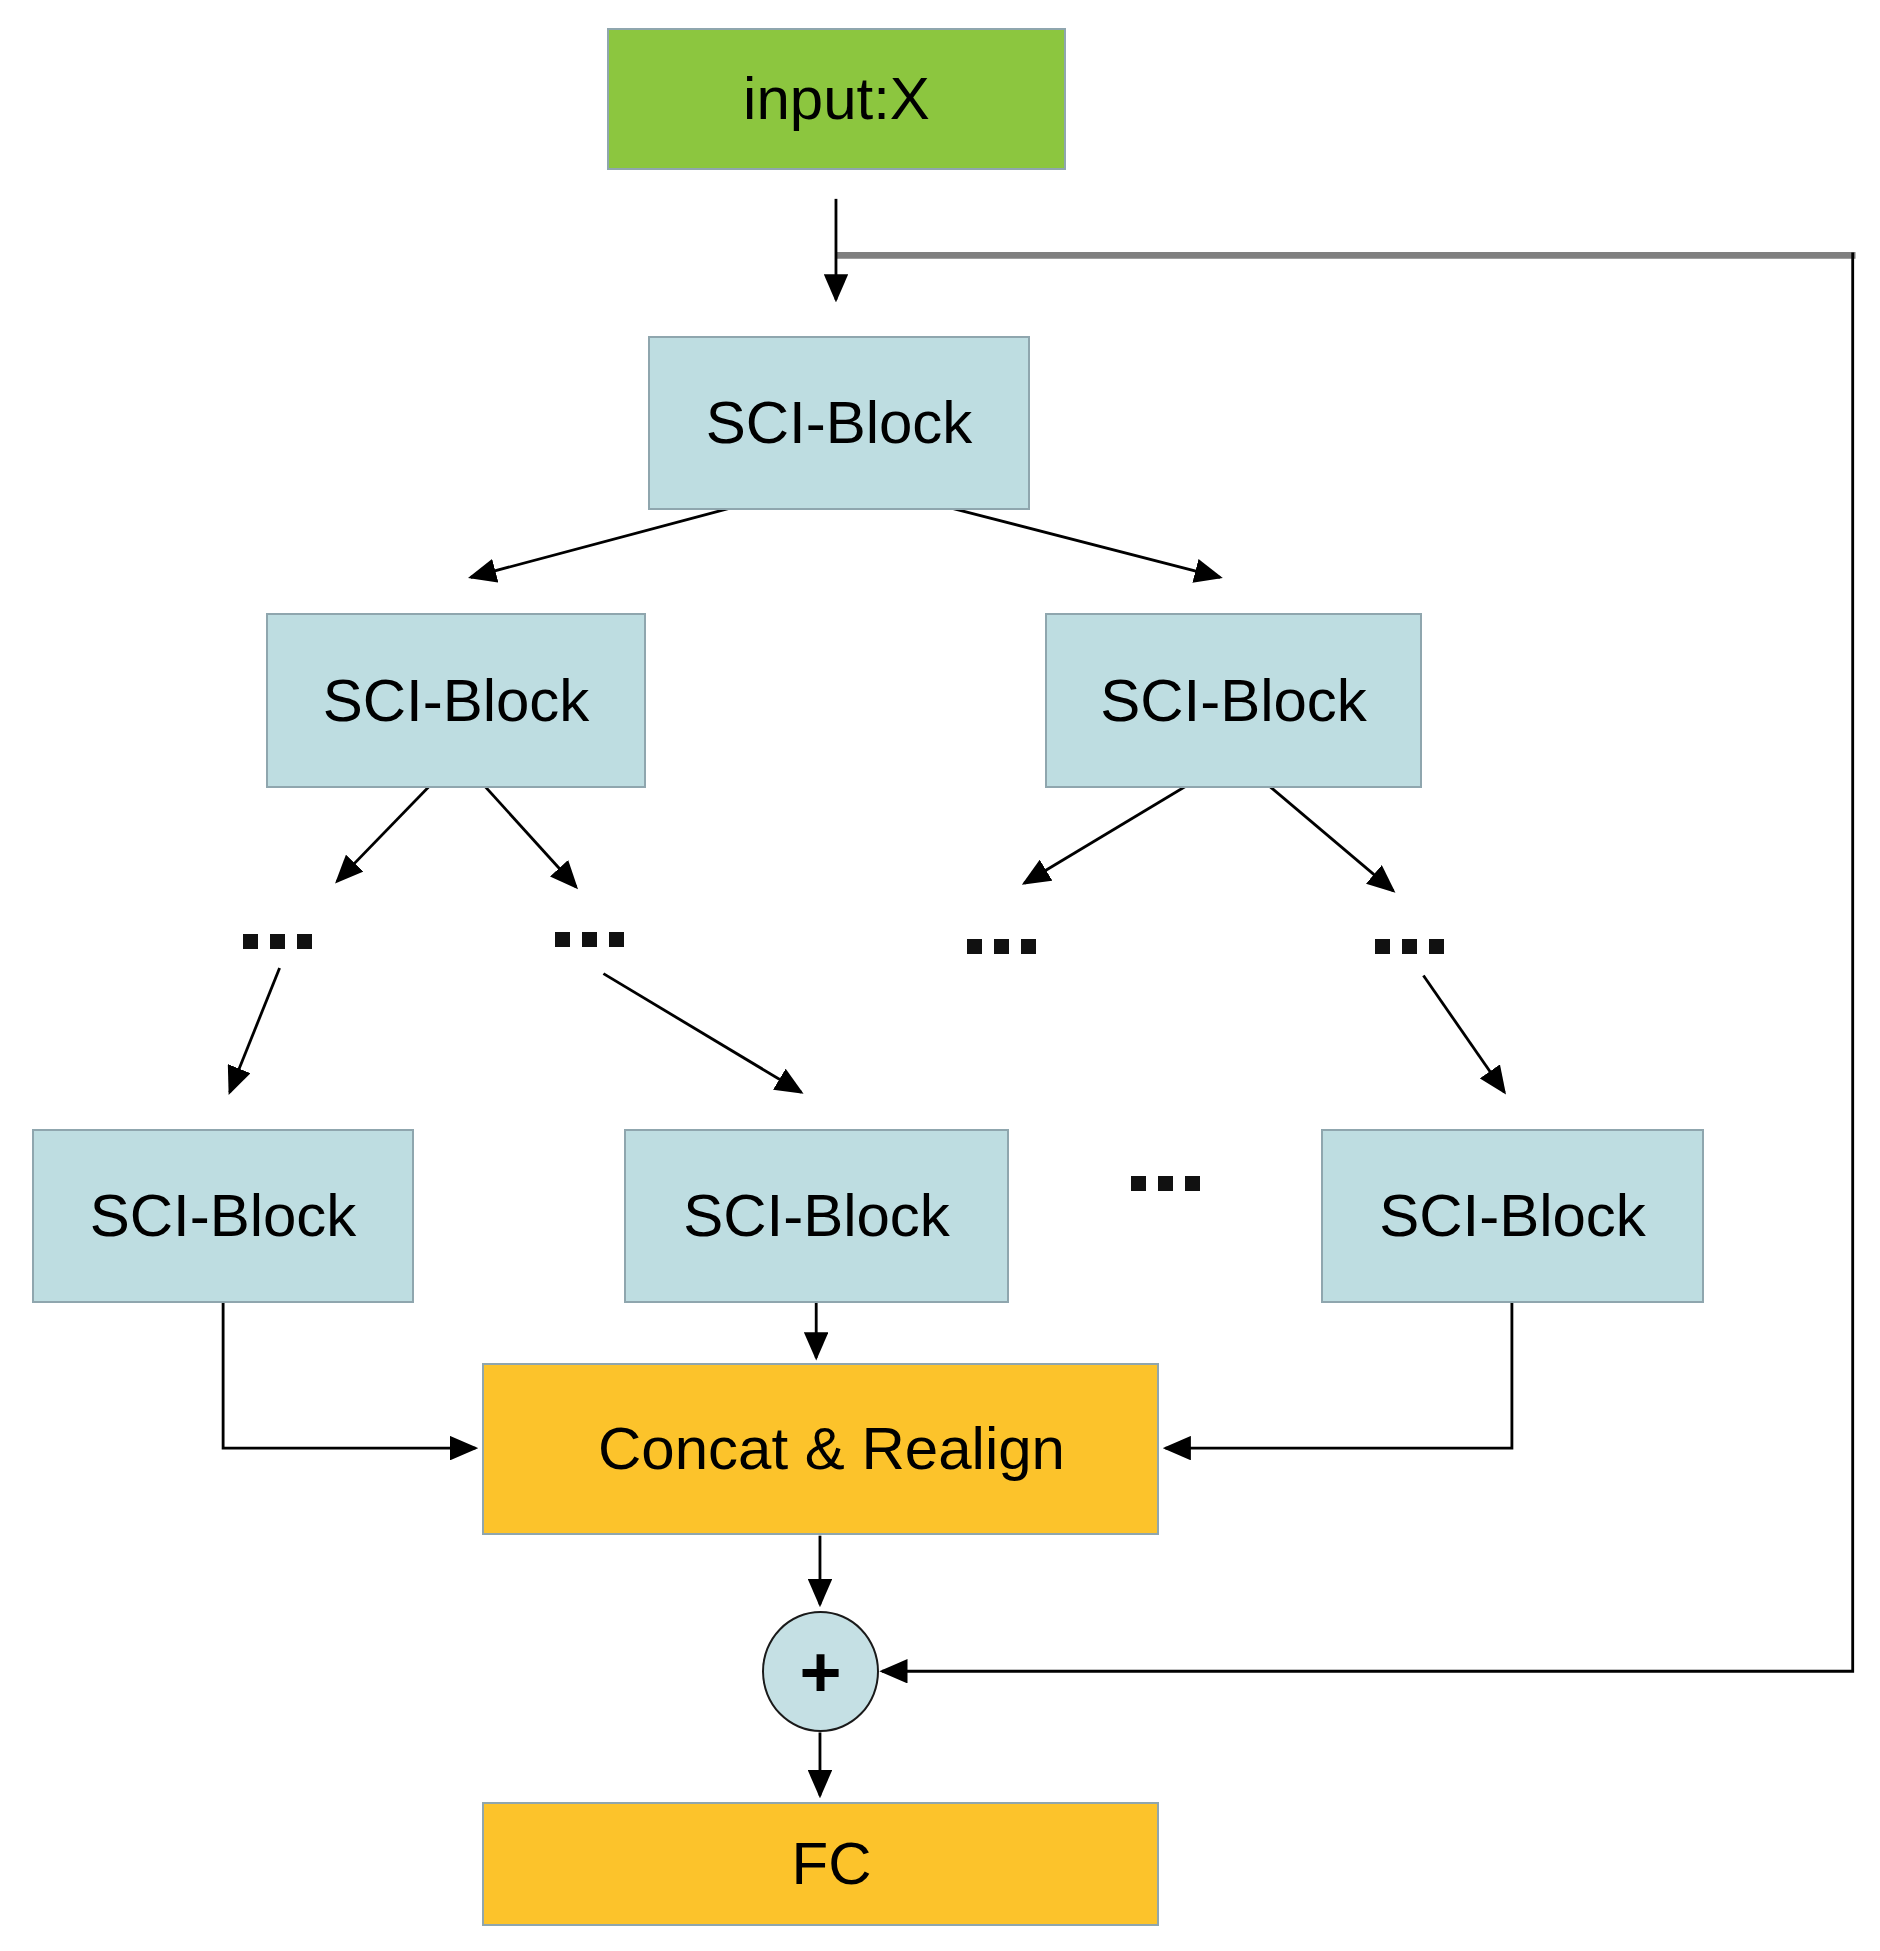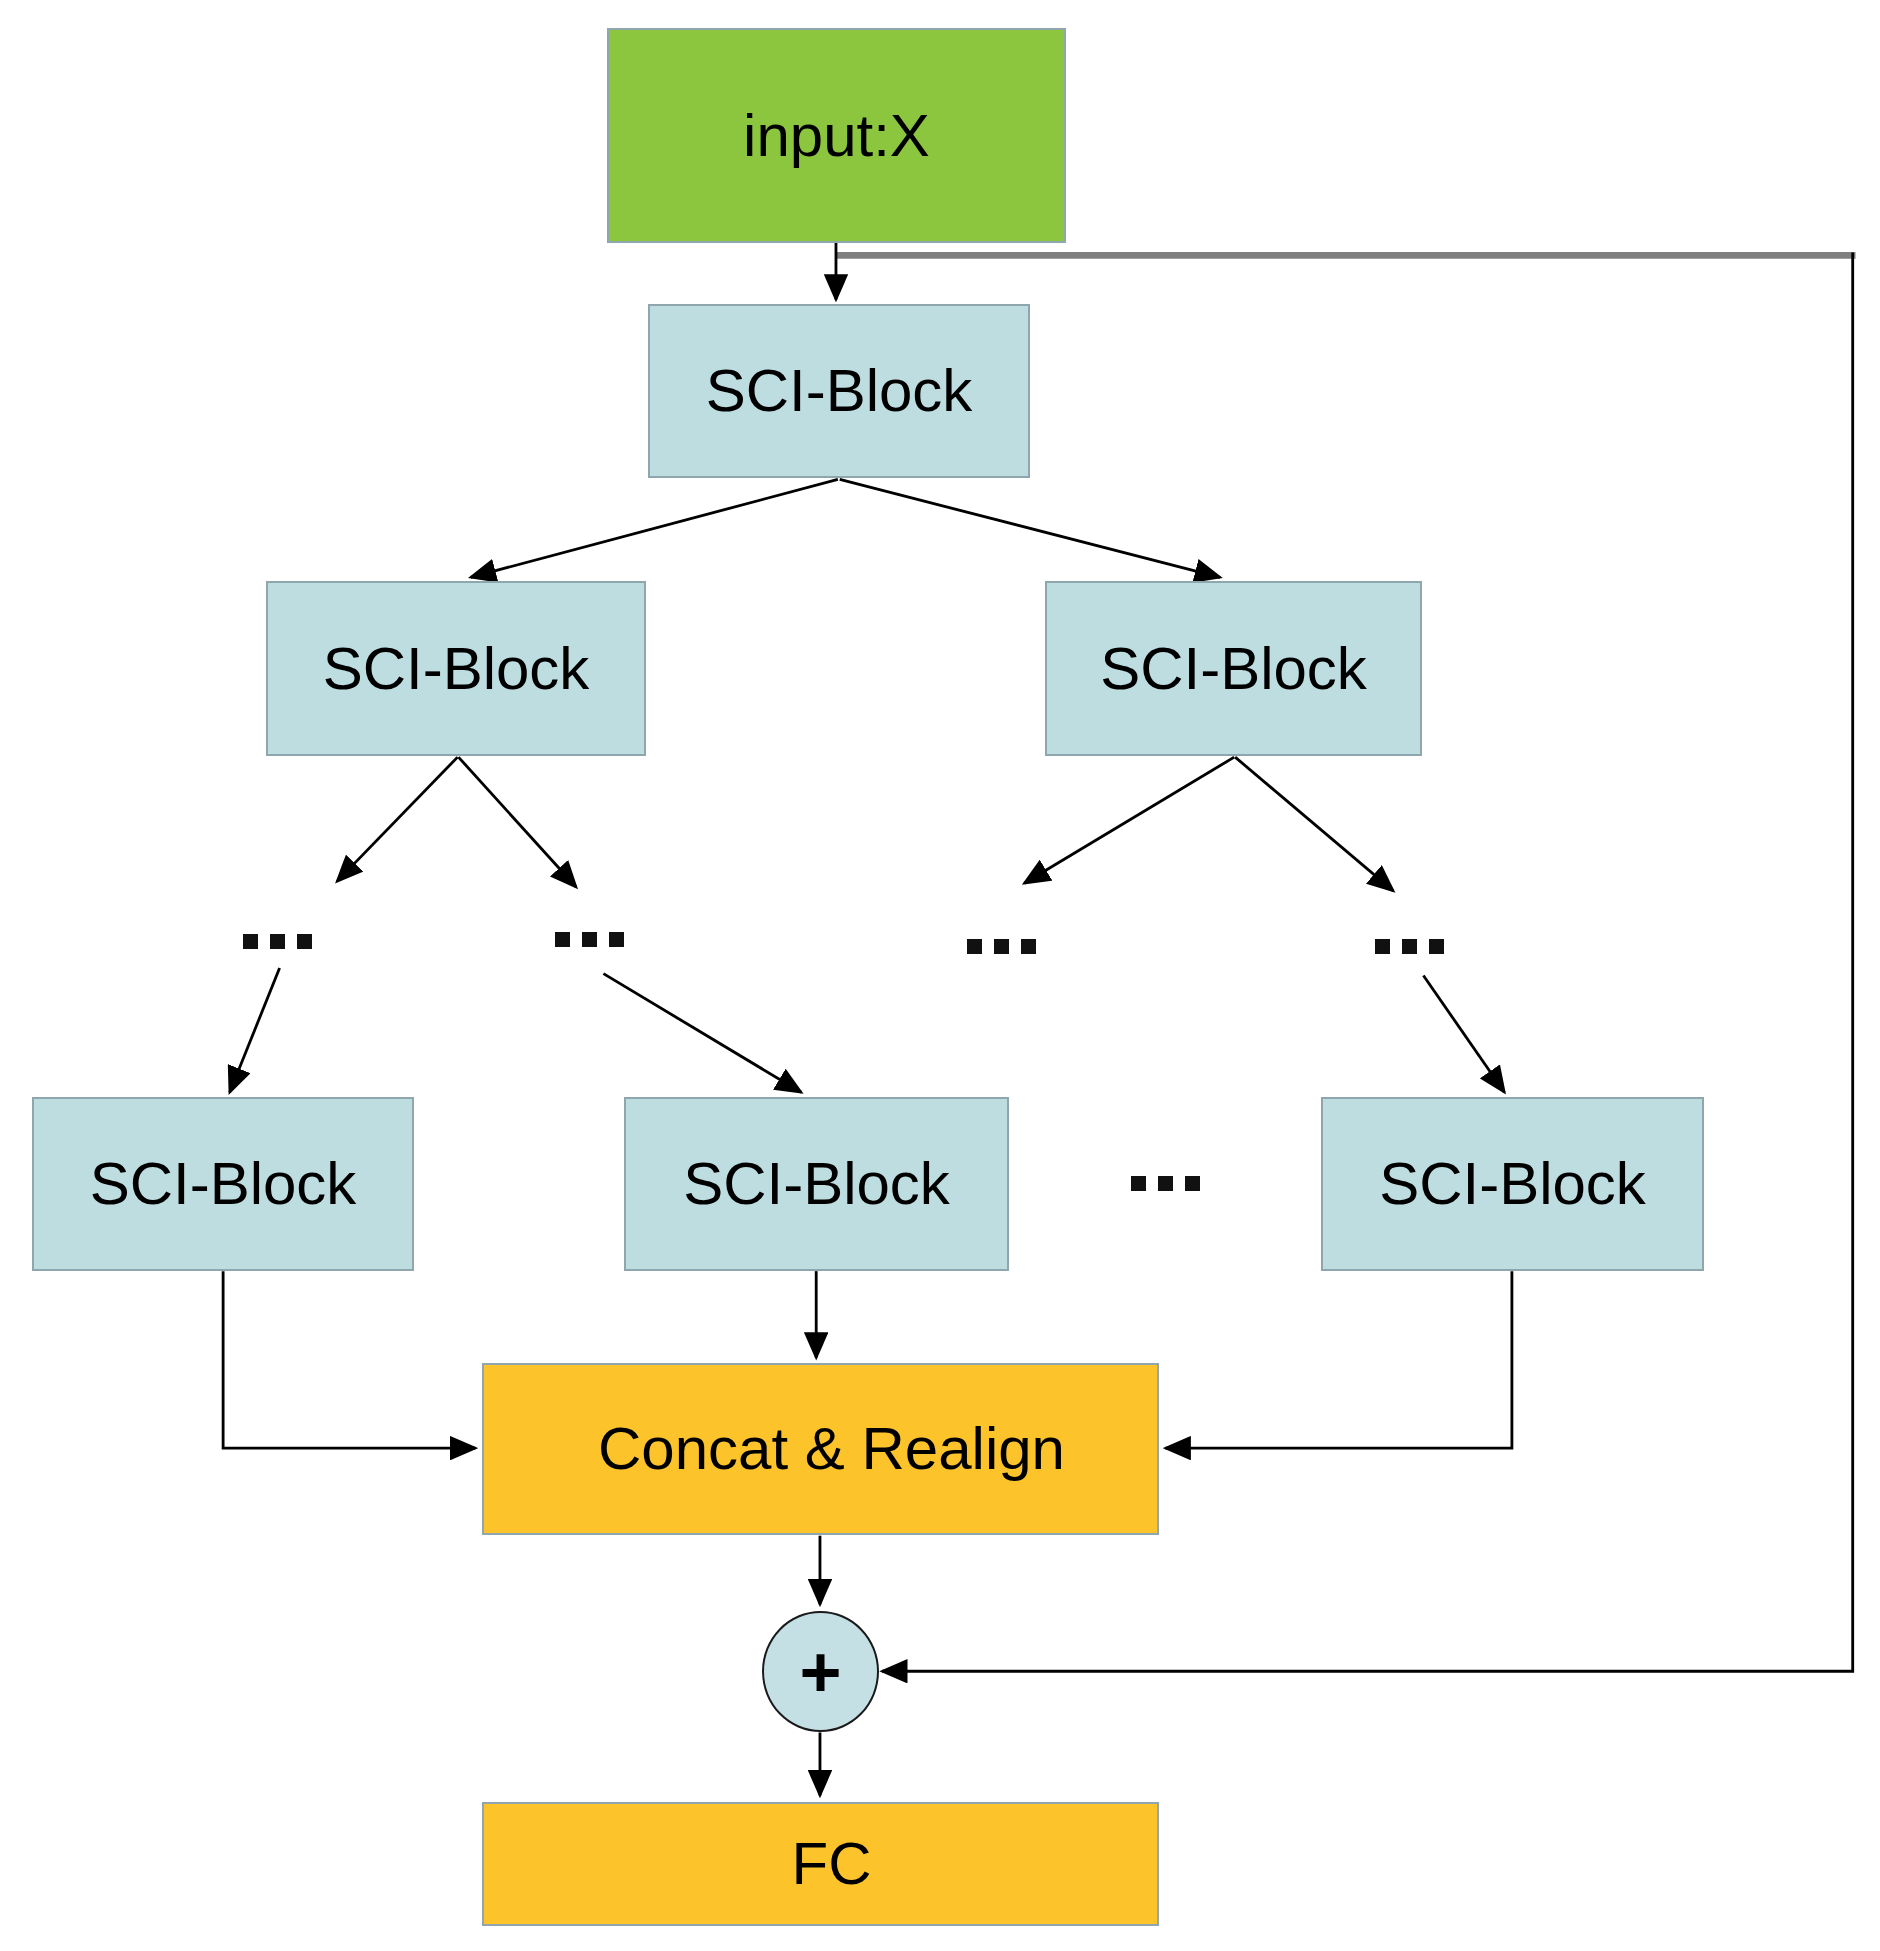--- a/index.html
+++ b/index.html
@@ -27,22 +27,22 @@
     box-sizing: border-box;
     display: flex;
     align-items: center;
     justify-content: center;
     border: 2.8px solid #8FA6AE;
     color: #000000;
     font-size: 60px;
     line-height: 1;
     white-space: nowrap;
   }
-  .node--input   { background: #8CC63F; left: 607px;  top: 28px;   width: 459px; height: 215px; }
-  .node--sci     { background: #BEDDE1; }
+  .node--input   { background: #8CC63F; left: 607px;  top: 28px;   width: 459px; height: 142px; }
+  .node--sci     { background: #BEDDE1; margin-top: 32px; }
   .node--sci1    { left: 648px;  top: 304px;  width: 382px; height: 174px; }
   .node--sci2l   { left: 266px;  top: 581px;  width: 380px; height: 175px; }
   .node--sci2r   { left: 1045px; top: 581px;  width: 377px; height: 175px; }
   .node--sci3l   { left: 32px;   top: 1097px; width: 382px; height: 174px; }
   .node--sci3m   { left: 624px;  top: 1097px; width: 385px; height: 174px; }
   .node--sci3r   { left: 1321px; top: 1097px; width: 383px; height: 174px; }
   .node--accent  { background: #FCC32B; padding-left: 22px; }
   .node--concat  { left: 482px;  top: 1363px; width: 677px; height: 172px; }
   .node--fc      { left: 482px;  top: 1802px; width: 677px; height: 124px; }
   .node--sum {

